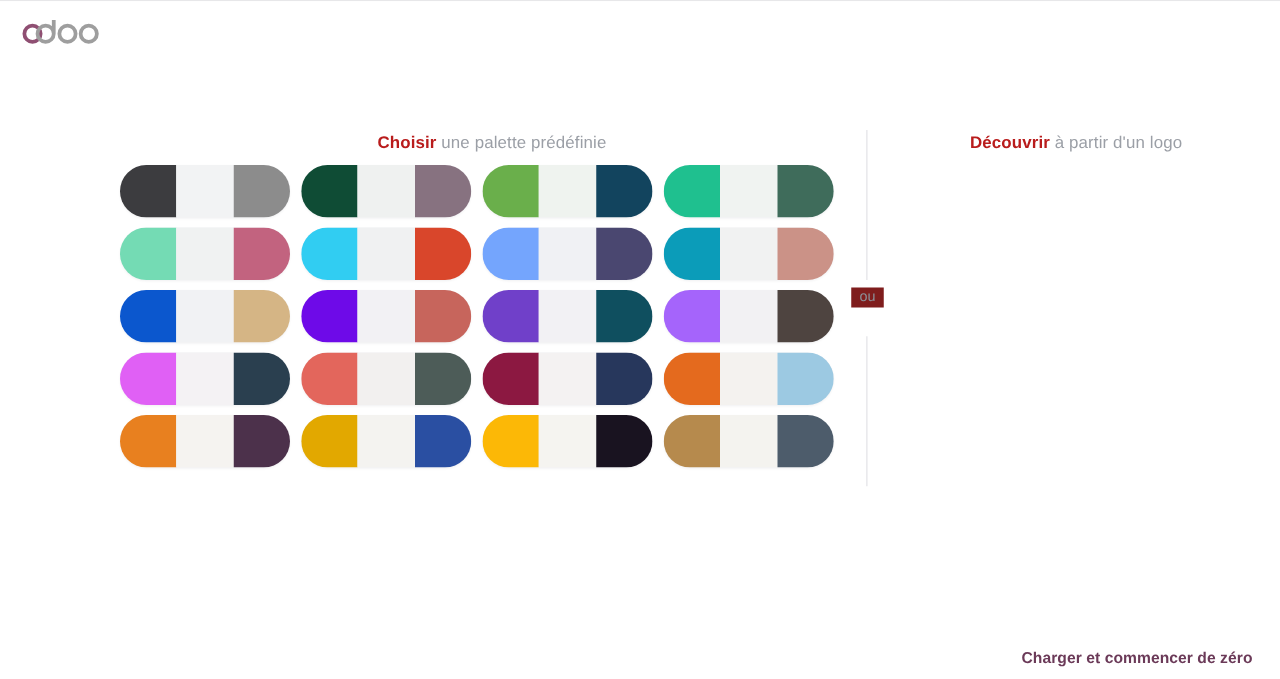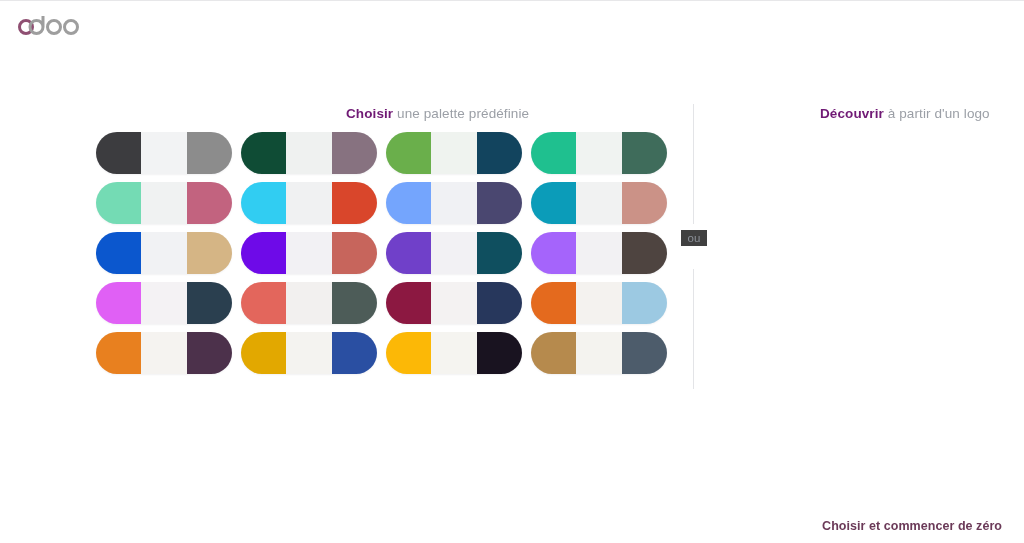--- a/index.html
+++ b/index.html
@@ -51,23 +51,22 @@
 
   .section-title {
     position: absolute;
     font-size: 13.5px;
     letter-spacing: 0.1px;
     white-space: nowrap;
     color: #9b9fa6;
     font-weight: 400;
   }
   .section-title .strong {
-    color: #701a75;
+    color: #b91c1c;
     font-weight: 700;
-    margin-left: 44px;
   }
   #palettes-title { left: 302px; top: 48px; }
   #logo-title     { left: 776px; top: 48px; }
 
   
   .palette-grid {
     position: absolute;
     left: 96px;
     top: 74px;
     width: 570px;
@@ -112,21 +111,21 @@
   .divider .line-top { top: 0; height: 120px; }
   .divider .line-bot { bottom: 0; height: 120px; }
   .divider-label {
     position: absolute;
     left: -12px;
     top: 126px;
     width: 26px;
     text-align: center;
     font-size: 11.5px;
     color: #8b9098;
-    background: #404040;
+    background: #7f1d1d;
     line-height: 16px;
   }
 
   
   .dropzone {
     position: absolute;
     left: 722px;
     top: 76px;
     width: 208px;
     height: 281px;
@@ -289,15 +288,15 @@
 
     <div class="divider">
       <div class="line line-top"></div>
       <div class="line line-bot"></div>
       <div class="divider-label">ou</div>
     </div>
 
 
   </div>
 
-  <a class="footer-link" href="#">Choisir et commencer de zéro</a>
+  <a class="footer-link" href="#">Charger et commencer de zéro</a>
 
 </div>
 
 </body></html>

